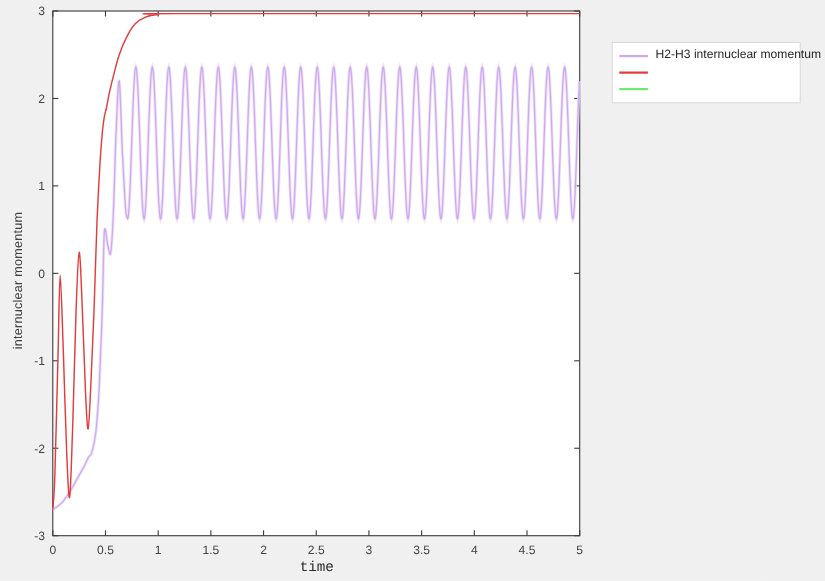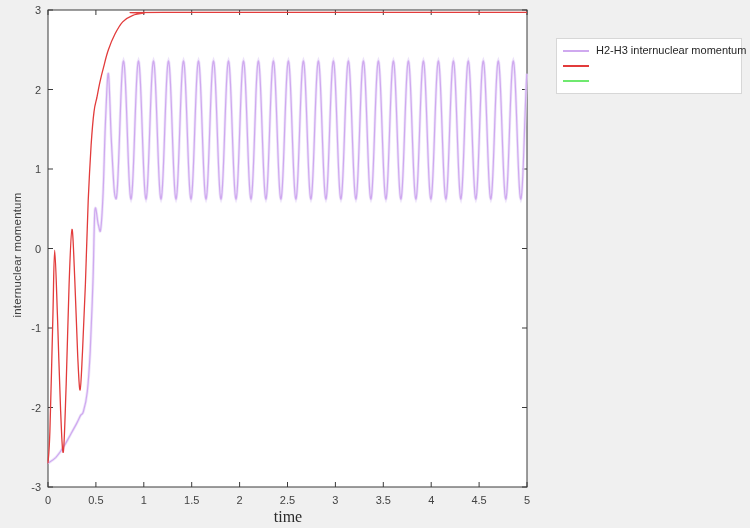--- a/index.html
+++ b/index.html
@@ -6,24 +6,24 @@
   body{font-family:"Liberation Sans",sans-serif;background:#f0f0f0;}
   .figure{position:relative;width:750px;height:528px;background:#f0f0f0;overflow:hidden;}
   svg{position:absolute;left:0;top:0;}
   .ylabel{
     position:absolute;left:17px;top:255px;
     transform:translate(-50%,-50%) rotate(-90deg);
     white-space:nowrap;font-size:11.5px;color:#3f3f3f;letter-spacing:0.2px;
   }
   .xlabel{
     position:absolute;left:288px;top:508px;transform:translateX(-50%);
-    font-family:Liberation Serif, serif;font-size:16px;color:#2a2a2a;
+    font-family:Liberation Mono, monospace;font-size:13px;color:#2a2a2a;
   }
   .legend{
-    position:absolute;left:556px;top:38px;width:186px;
+    position:absolute;left:556px;top:38px;width:172px;
     background:#ffffff;border:1px solid #d7d7d7;box-sizing:border-box;
     padding:4px 0 5px 0;
   }
   .legend-item{display:flex;align-items:center;height:15px;cursor:default;}
   .legend-swatch{display:inline-block;width:26px;height:0;border-top-style:solid;border-top-width:2px;margin:0 7px 0 6px;flex:0 0 auto;}
   .legend-label{font-size:11px;color:#262626;white-space:nowrap;line-height:15px;}
 </style>
 </head>
 <body>
 

